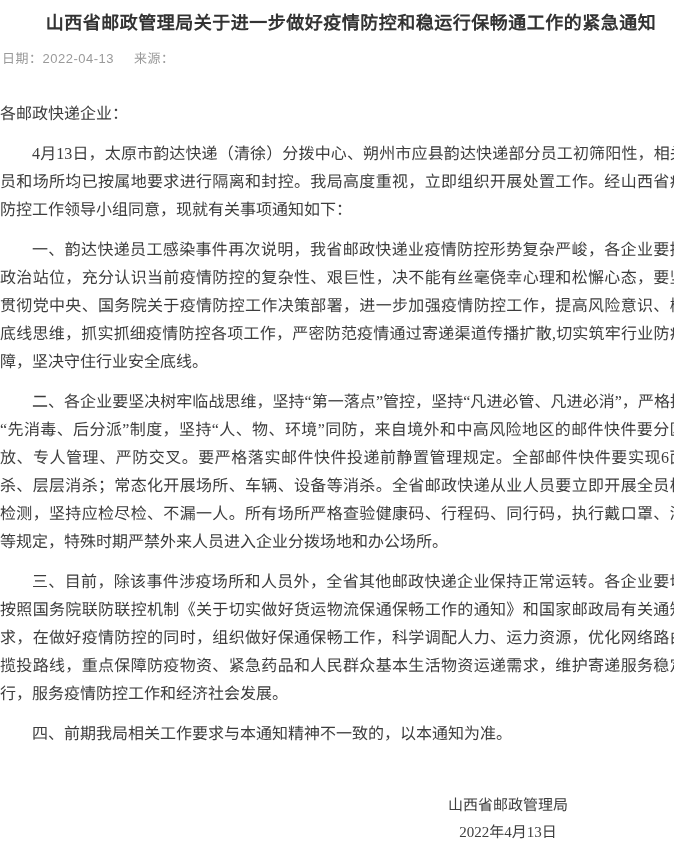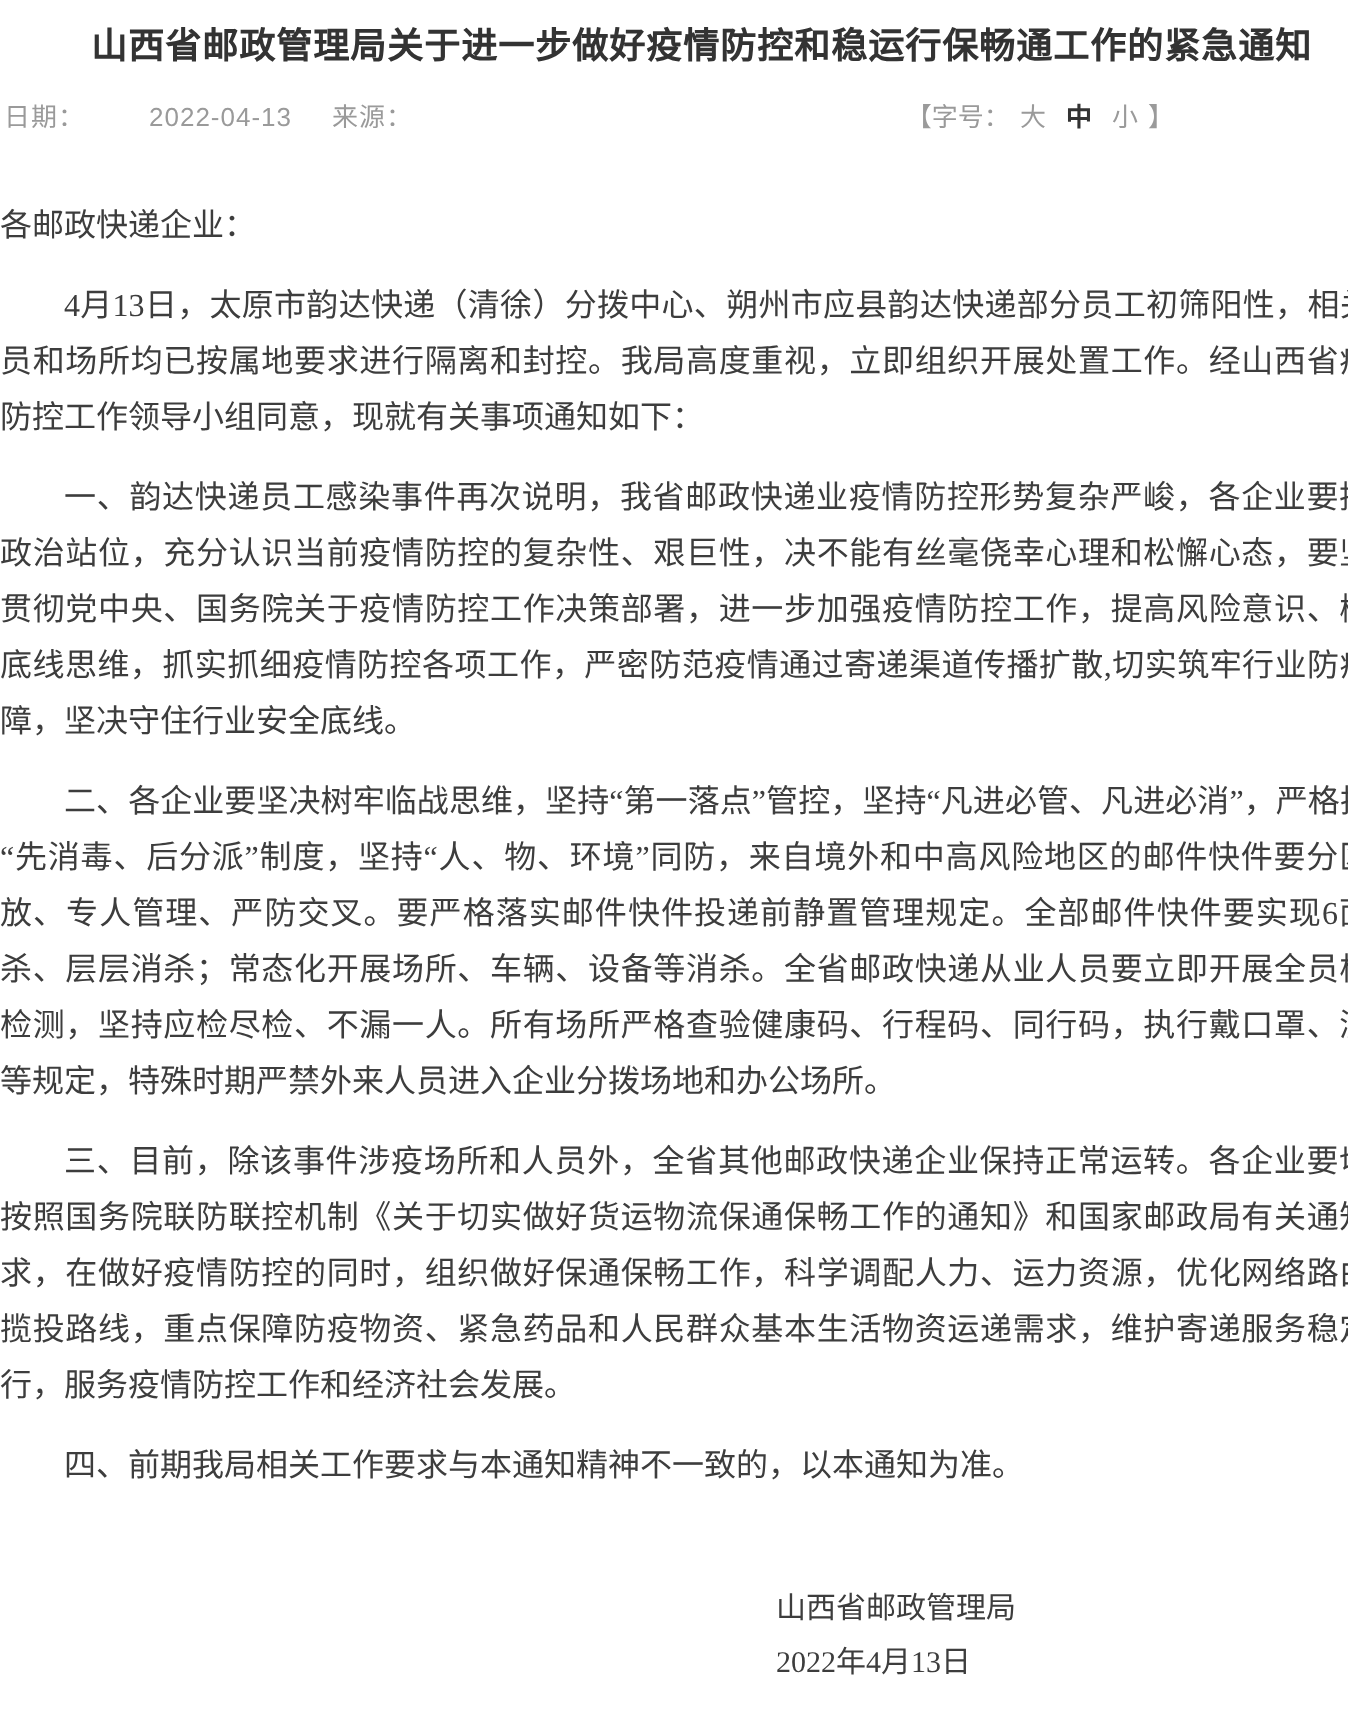--- a/index.html
+++ b/index.html
@@ -35,21 +35,21 @@
   .meta {
     margin-top: 12px;
     display: flex;
     justify-content: space-between;
     align-items: center;
     font-size: 13px;
     color: var(--c-meta);
     line-height: 18px;
   }
   .meta-left { padding-left: 2px; letter-spacing: 0.5px; }
-  .meta-left .date-value { margin-right: 20px; margin-left: 32px; }
+  .meta-left .date-value { margin-right: 20px; }
   .meta-right { margin-right: 115px; white-space: nowrap; }
   .fs-btn {
     display: inline-block;
     margin: 0 5px;
     cursor: pointer;
   }
   .fs-btn.selected {
     color: var(--c-fs_selected);
     font-weight: bold;
   }
@@ -65,38 +65,36 @@
   .article p.salutation { text-indent: 0; margin: 0 0 12px 0; }
   .signature {
     margin-top: 44px;
     font-family: "Liberation Serif", "DejaVu Serif", serif;
     font-size: 15px;
     color: var(--c-body);
   }
   .sig-line {
     width: 240px;
     margin-left: 388px;
+    text-align: center;
     line-height: 26px;
     white-space: nowrap;
   }
   .sig-date { margin-top: 1px; }
 </style>
 </head>
 <body>
 
 <div class="content">
 
   <h1 class="title">山西省邮政管理局关于进一步做好疫情防控和稳运行保畅通工作的紧急通知</h1>
 
   <div class="meta">
     <div class="meta-left">
       <span>日期：</span><span class="date-value">2022-04-13</span><span>来源：</span>
-    </div>
-    <div class="meta-right">
-      <span>【字号：</span><span class="fs-btn">大</span><span class="fs-btn selected">中</span><span class="fs-btn">小</span><span>】</span>
     </div>
   </div>
 
   <div class="article">
     <p class="salutation">各邮政快递企业：</p>
     <p>4月13日，太原市韵达快递（清徐）分拨中心、朔州市应县韵达快递部分员工初筛阳性，相关人员和场所均已按属地要求进行隔离和封控。我局高度重视，立即组织开展处置工作。经山西省疫情防控工作领导小组同意，现就有关事项通知如下：</p>
     <p>一、韵达快递员工感染事件再次说明，我省邮政快递业疫情防控形势复杂严峻，各企业要提高政治站位，充分认识当前疫情防控的复杂性、艰巨性，决不能有丝毫侥幸心理和松懈心态，要坚决贯彻党中央、国务院关于疫情防控工作决策部署，进一步加强疫情防控工作，提高风险意识、树牢底线思维，抓实抓细疫情防控各项工作，严密防范疫情通过寄递渠道传播扩散,切实筑牢行业防疫屏障，坚决守住行业安全底线。</p>
     <p>二、各企业要坚决树牢临战思维，坚持“第一落点”管控，坚持“凡进必管、凡进必消”，严格执行“先消毒、后分派”制度，坚持“人、物、环境”同防，来自境外和中高风险地区的邮件快件要分区存放、专人管理、严防交叉。要严格落实邮件快件投递前静置管理规定。全部邮件快件要实现6面消杀、层层消杀；常态化开展场所、车辆、设备等消杀。全省邮政快递从业人员要立即开展全员核酸检测，坚持应检尽检、不漏一人。所有场所严格查验健康码、行程码、同行码，执行戴口罩、测温等规定，特殊时期严禁外来人员进入企业分拨场地和办公场所。</p>
     <p>三、目前，除该事件涉疫场所和人员外，全省其他邮政快递企业保持正常运转。各企业要切实按照国务院联防联控机制《关于切实做好货运物流保通保畅工作的通知》和国家邮政局有关通知要求，在做好疫情防控的同时，组织做好保通保畅工作，科学调配人力、运力资源，优化网络路由和揽投路线，重点保障防疫物资、紧急药品和人民群众基本生活物资运递需求，维护寄递服务稳定运行，服务疫情防控工作和经济社会发展。</p>
     <p>四、前期我局相关工作要求与本通知精神不一致的，以本通知为准。</p>

